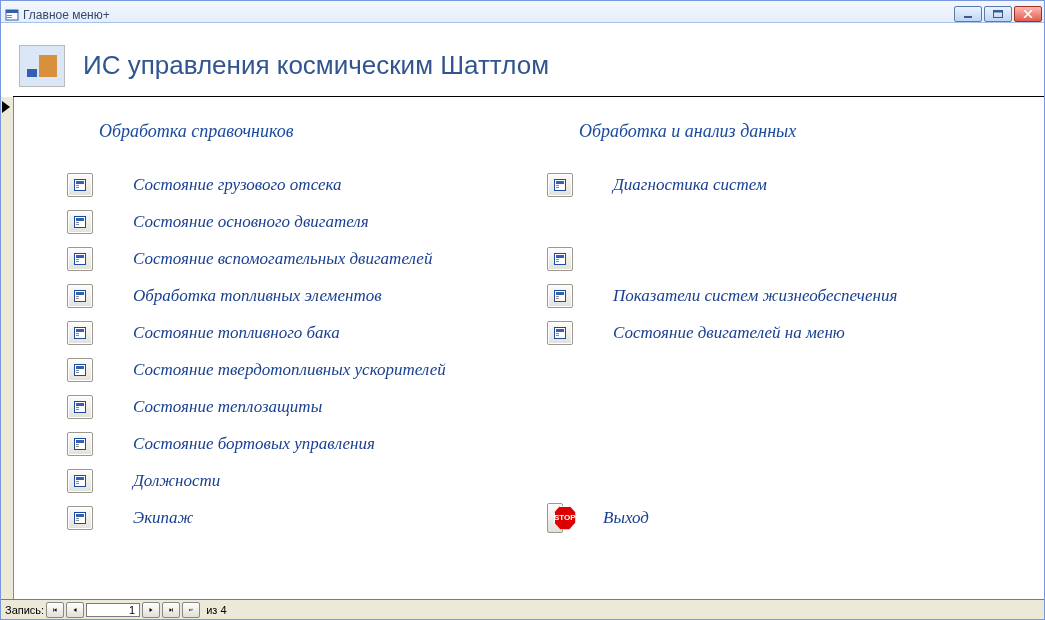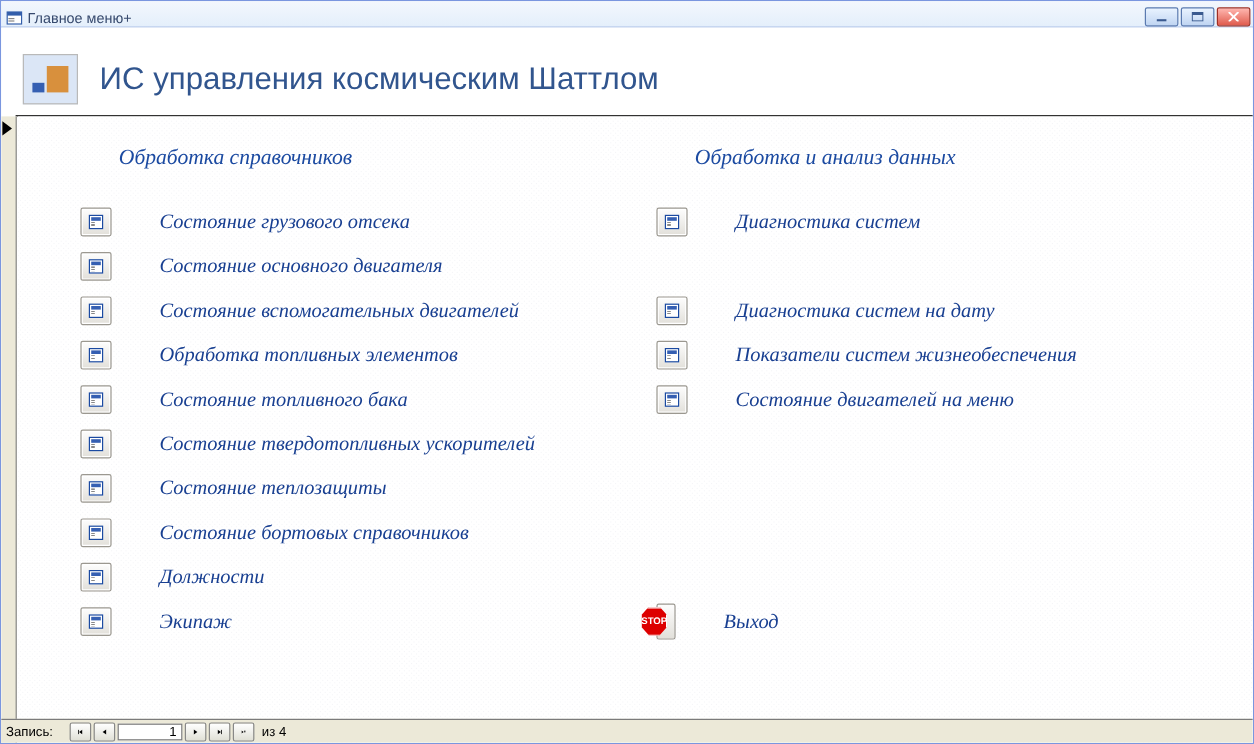--- a/index.html
+++ b/index.html
@@ -164,21 +164,21 @@
     color: #183f91;
     font-style: italic;
     font-family: Georgia, "Times New Roman", serif;
     font-size: 17px;
   }
   .stop-btn {
     width: 16px; height: 30px;
     background: linear-gradient(to bottom, #fdfdfd, #e2e0da);
     border: 1px solid #9b9890;
     border-radius: 2px;
-    display: flex; align-items: center; justify-content: flex-end;
+    display: flex; align-items: center; justify-content: flex-start;
     cursor: default;
     margin-left: -4px;
   }
   .stop-oct {
     width: 24px; height: 24px;
     background: #d00;
     clip-path: polygon(30% 0%, 70% 0%, 100% 30%, 100% 70%, 70% 100%, 30% 100%, 0% 70%, 0% 30%);
     display: flex; align-items: center; justify-content: center;
     color: #fff;
     font-size: 8px;
@@ -192,21 +192,21 @@
     left: 0; right: 0; bottom: 0;
     height: 20px;
     background: #ece9d8;
     border-top: 1px solid #7b7b7b;
     display: flex;
     align-items: center;
     gap: 2px;
     padding: 0 4px;
     font-size: 11px;
   }
-  .nav-label { margin-right: 12px; }
+  .nav-label { margin-right: 0; }
   .nav-btn {
     width: 18px; height: 16px;
     background: linear-gradient(to bottom,#fff,#e0e0d6);
     border: 1px solid #888;
     border-radius: 2px;
     display: flex; align-items: center; justify-content: center;
     font-family: Arial, sans-serif;
     font-size: 9px;
     cursor: default;
   }
@@ -316,21 +316,21 @@
             <div class="menu-row">
                 <button class="icon-btn">
                   <span class="form-glyph"></span>
                 </button>
                 <span class="menu-label">Состояние теплозащиты</span>
               </div>
             <div class="menu-row">
                 <button class="icon-btn">
                   <span class="form-glyph"></span>
                 </button>
-                <span class="menu-label">Состояние бортовых справочников</span>
+                <span class="menu-label">Состояние бортовых управления</span>
               </div>
             <div class="menu-row">
                 <button class="icon-btn">
                   <span class="form-glyph"></span>
                 </button>
                 <span class="menu-label">Должности</span>
               </div>
             <div class="menu-row">
                 <button class="icon-btn">
                   <span class="form-glyph"></span>
@@ -347,21 +347,20 @@
                 <button class="icon-btn">
                   <span class="form-glyph"></span>
                 </button>
                 <span class="menu-label">Диагностика систем</span>
               </div>
             <div class="menu-row"></div>
             <div class="menu-row">
                 <button class="icon-btn">
                   <span class="form-glyph"></span>
                 </button>
-                <span class="menu-label">Диагностика систем на дату</span>
               </div>
             <div class="menu-row">
                 <button class="icon-btn">
                   <span class="form-glyph"></span>
                 </button>
                 <span class="menu-label">Показатели систем жизнеобеспечения</span>
               </div>
             <div class="menu-row">
                 <button class="icon-btn">
                   <span class="form-glyph"></span>

